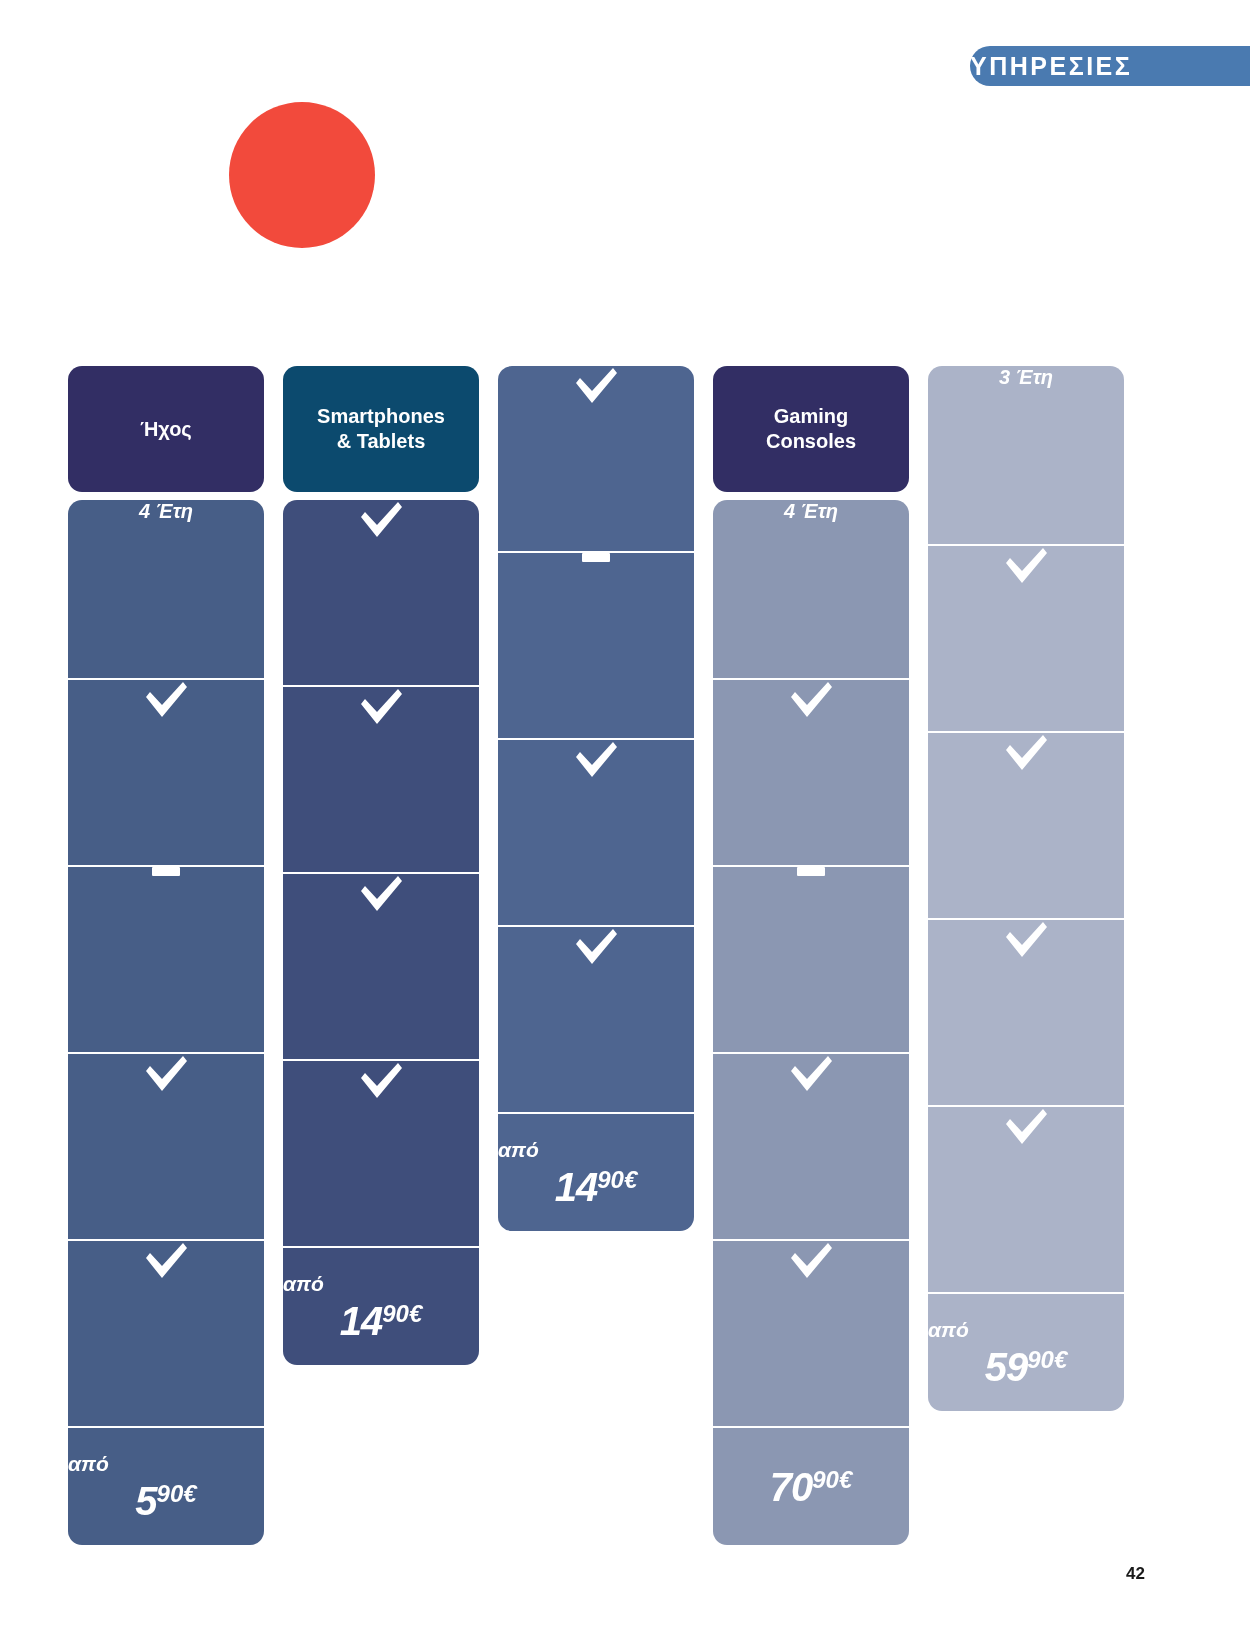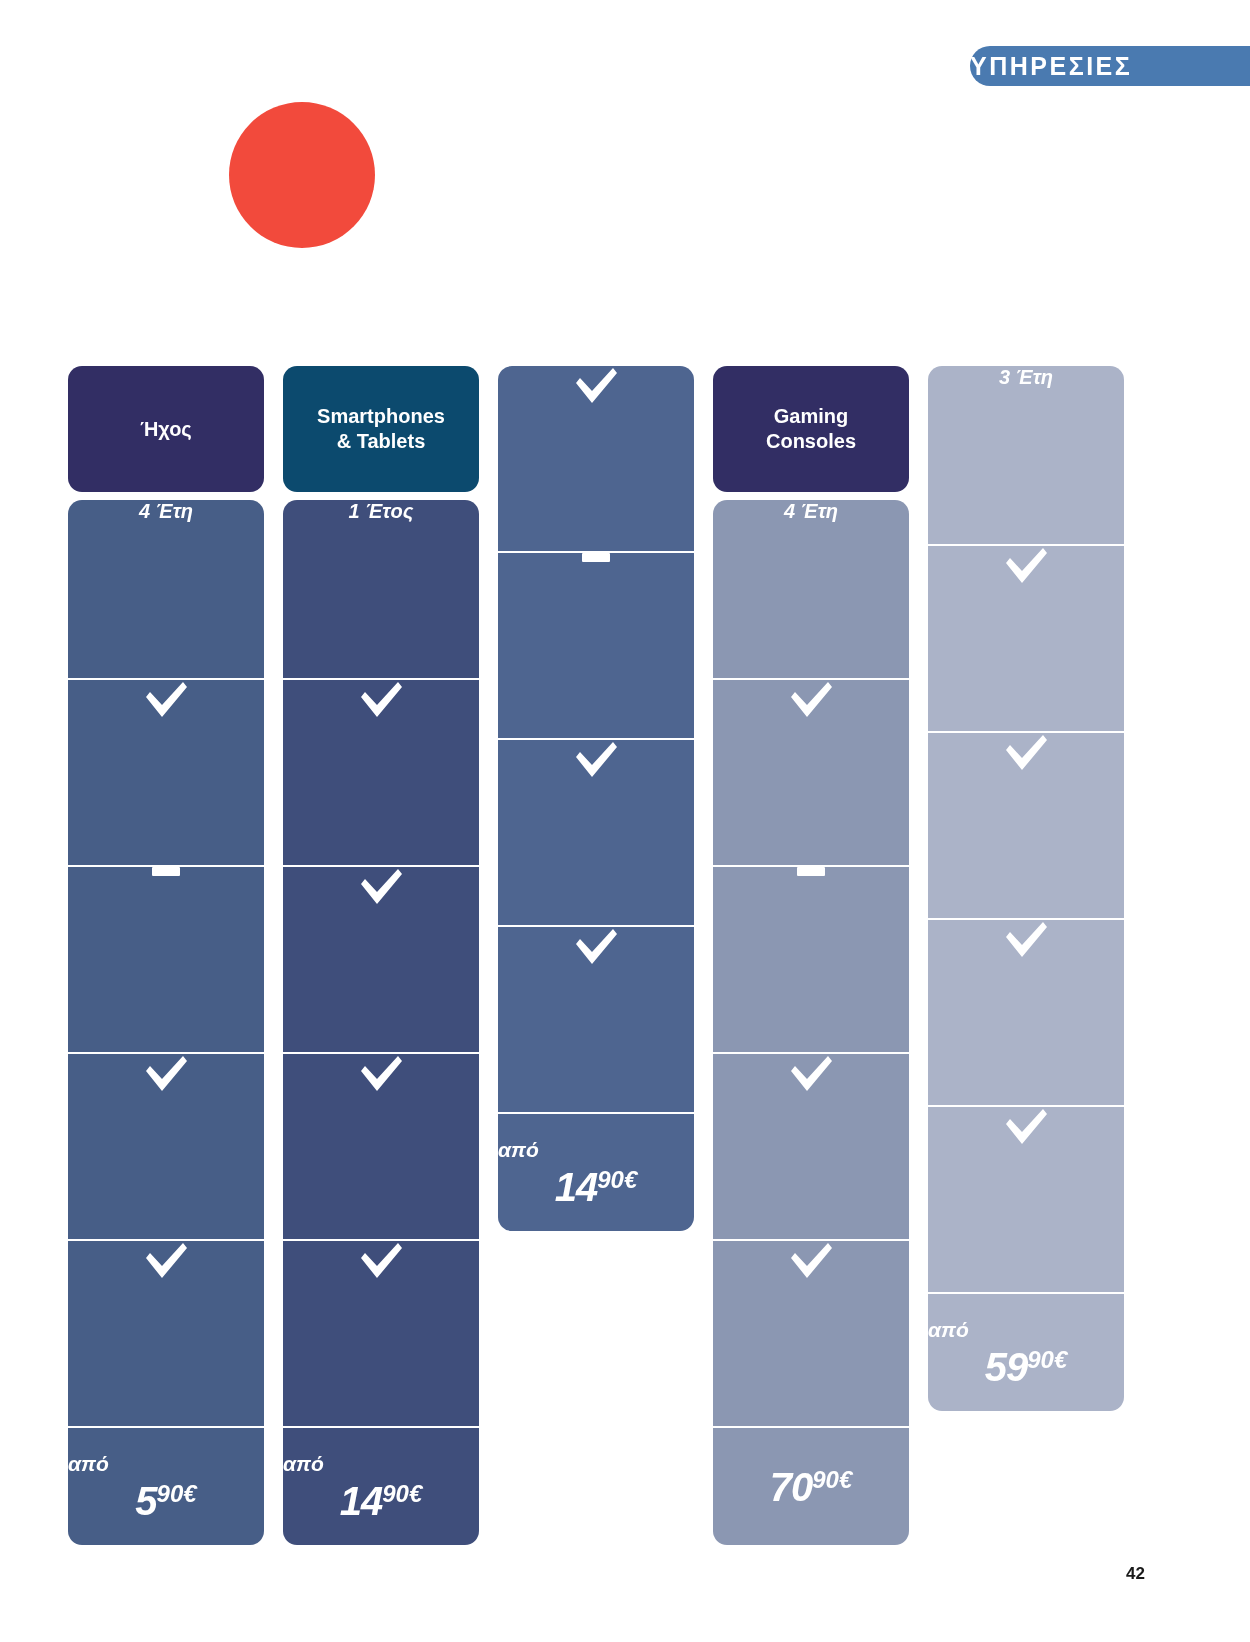--- a/index.html
+++ b/index.html
@@ -207,23 +207,20 @@
           </div>
         </div>
       </div>
     </div>
     <div class="col">
       <div class="col-head" style="background: #0c4a6e;">
         <div class="col-head-label">Smartphones
 &amp; Tablets</div>
       </div>
       <div class="col-body" style="background: rgb(63, 78, 123);">
-        <div class="cell cell-years">
-          <div class="years-label">1 Έτος</div>
-        </div>
         <div class="cell cell-feat">
           <span class="mark">
             <svg width="46" height="40" viewBox="0 0 46 40" xmlns="http://www.w3.org/2000/svg">
               <path d="M3 17 L7 12 L19 25 L40 2 L44 7 L19 37 Z" fill="#ffffff"></path>
             </svg>
           </span>
         </div>
         <div class="cell cell-feat">
           <span class="mark">
             <svg width="46" height="40" viewBox="0 0 46 40" xmlns="http://www.w3.org/2000/svg">

